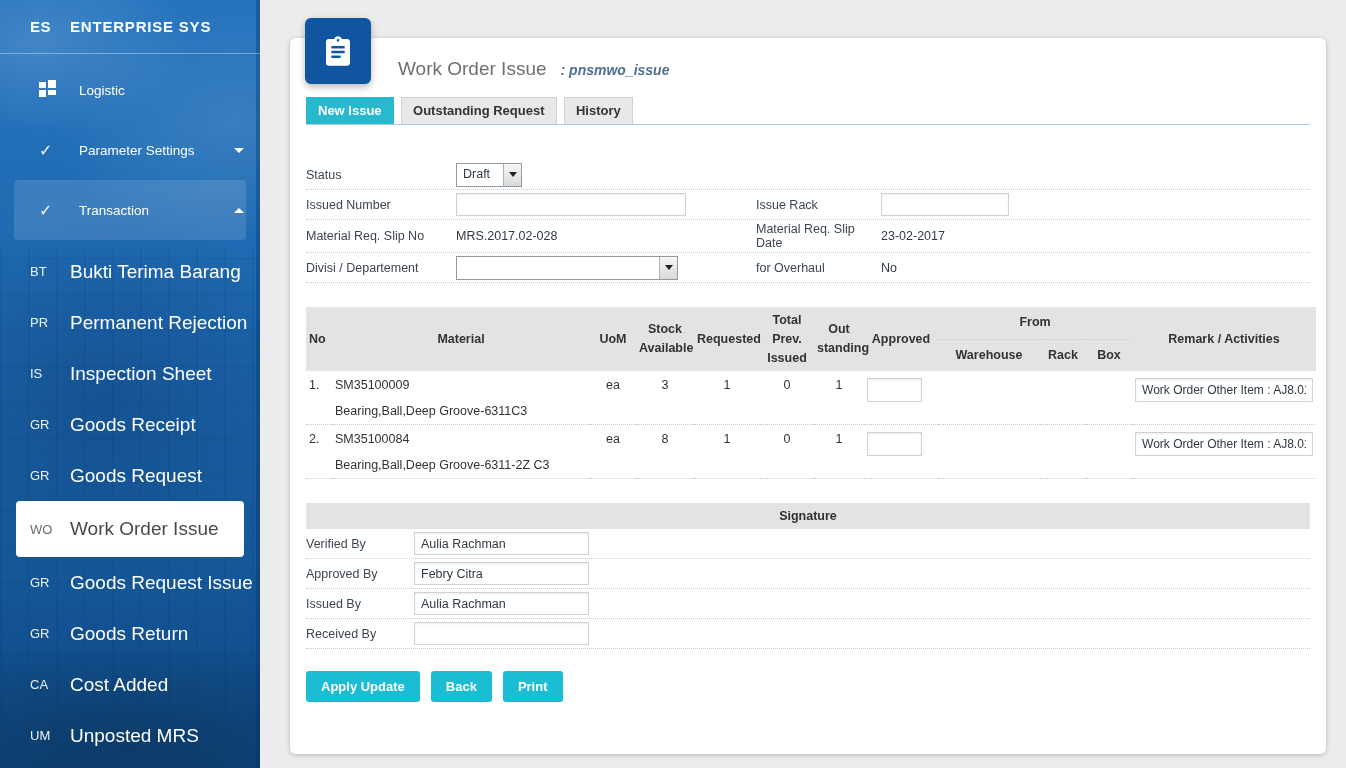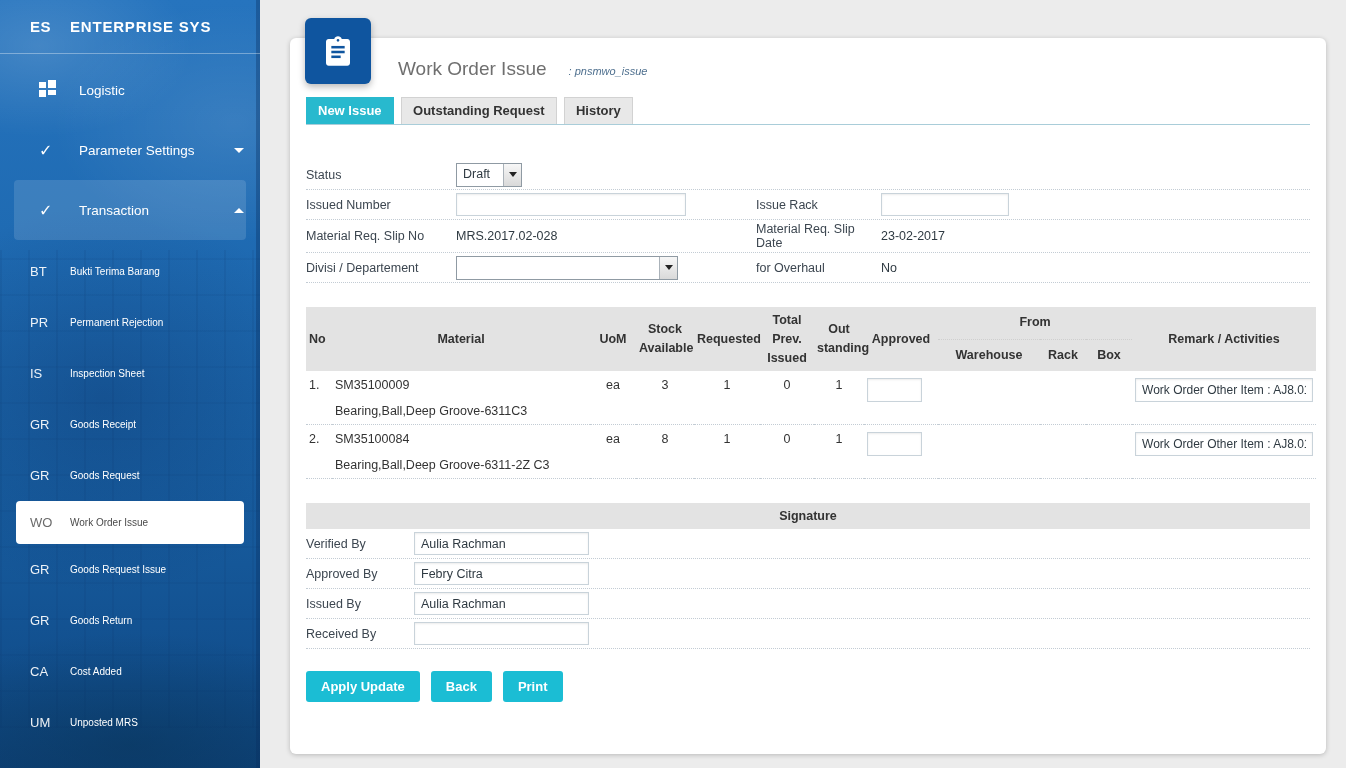--- a/index.html
+++ b/index.html
@@ -41,35 +41,35 @@
   .grid-icon i:nth-child(2){ left:9px; top:0; width:8px; height:8px; }
   .grid-icon i:nth-child(3){ left:0; top:10px; width:7px; height:7px; }
   .grid-icon i:nth-child(4){ left:9px; top:10px; width:8px; height:5px; }
   .check-icon::before { content:"✓"; font-size:16px; font-weight:bold; color:#fff; }
   .caret { width:0; height:0; border-left:5px solid transparent; border-right:5px solid transparent; }
   .caret.down { border-top:5px solid #fff; }
   .caret.up { border-bottom:5px solid #fff; }
   .nav-sub { margin-top:6px; }
   .nav-sub-item { height:51px; display:flex; align-items:center; cursor:pointer; }
   .nav-sub-item .prefix { width:40px; margin-left:30px; font-size:13px; color:rgba(255,255,255,0.92); }
-  .nav-sub-item .lbl { font-size:10px; color:#fff; }
-  .nav-sub-item.active { background:#fff; border-radius:4px; margin:0 16px; height:43px; }
+  .nav-sub-item .lbl { font-size:19px; color:#fff; }
+  .nav-sub-item.active { background:#fff; border-radius:4px; margin:0 16px; height:56px; }
   .nav-sub-item.active .prefix { margin-left:14px; color:#6a6a6a; }
   .nav-sub-item.active .lbl { color:#4a4a4a; }
 
   
   .main { margin-left:260px; height:768px; background:#ececec; padding:38px 20px 14px 30px; }
   .card { position:relative; width:100%; height:100%; background:#fff; border-radius:6px;
     box-shadow:0 1px 5px rgba(0,0,0,0.22); padding:0 16px; }
   .module-icon { position:absolute; left:15px; top:-20px; width:66px; height:66px;
     background:#0f559f; border-radius:6px; box-shadow:0 3px 7px rgba(0,0,0,0.28);
     display:flex; align-items:center; justify-content:center; }
   .title-row { padding:20px 0 0 92px; display:flex; align-items:baseline; }
   .page-title { font-size:19px; font-weight:normal; color:#6f6f6f; }
-  .page-subtitle { font-size:11px; font-style:italic; font-weight:normal; color:#4e6f8e; margin-left:22px; }
+  .page-subtitle { font-size:14px; font-style:italic; font-weight:bold; color:#4e6f8e; margin-left:14px; }
 
   .tabs { margin-top:17px; border-bottom:1px solid #a9cdd9; }
   .tab { display:inline-block; padding:5px 11px 6px; font-size:13px; font-weight:bold;
     margin-right:3px; cursor:pointer; background:#e8e8e8; border:1px solid #d2d2d2;
     border-bottom:none; color:#333; }
   .tab.active { background:#28b9ce; border-color:#28b9ce; color:#fff; }
 
   
   .form { margin-top:35px; font-size:12.5px; color:#3c4650; }
   .frow { display:flex; align-items:center; min-height:30px; border-bottom:1px dotted #c3ccd4; padding:2px 0; }

